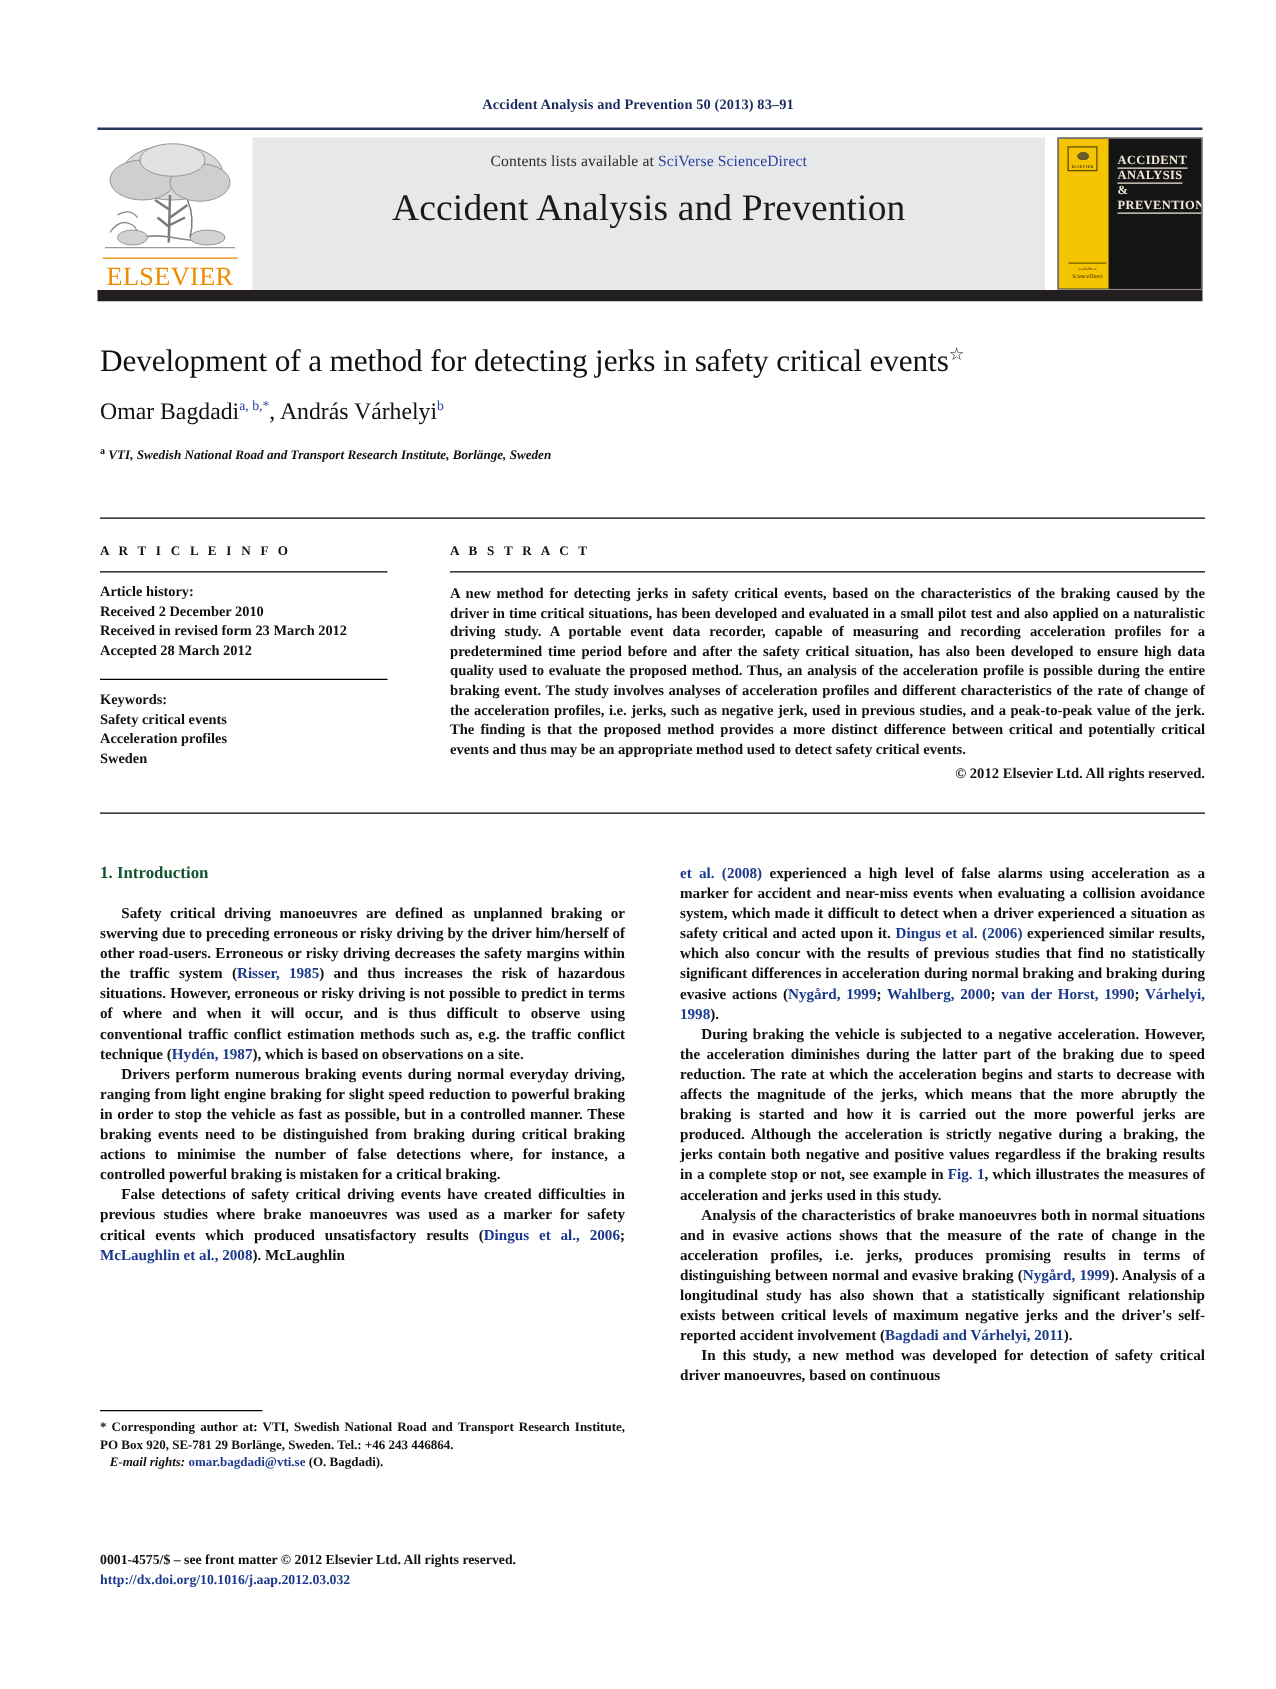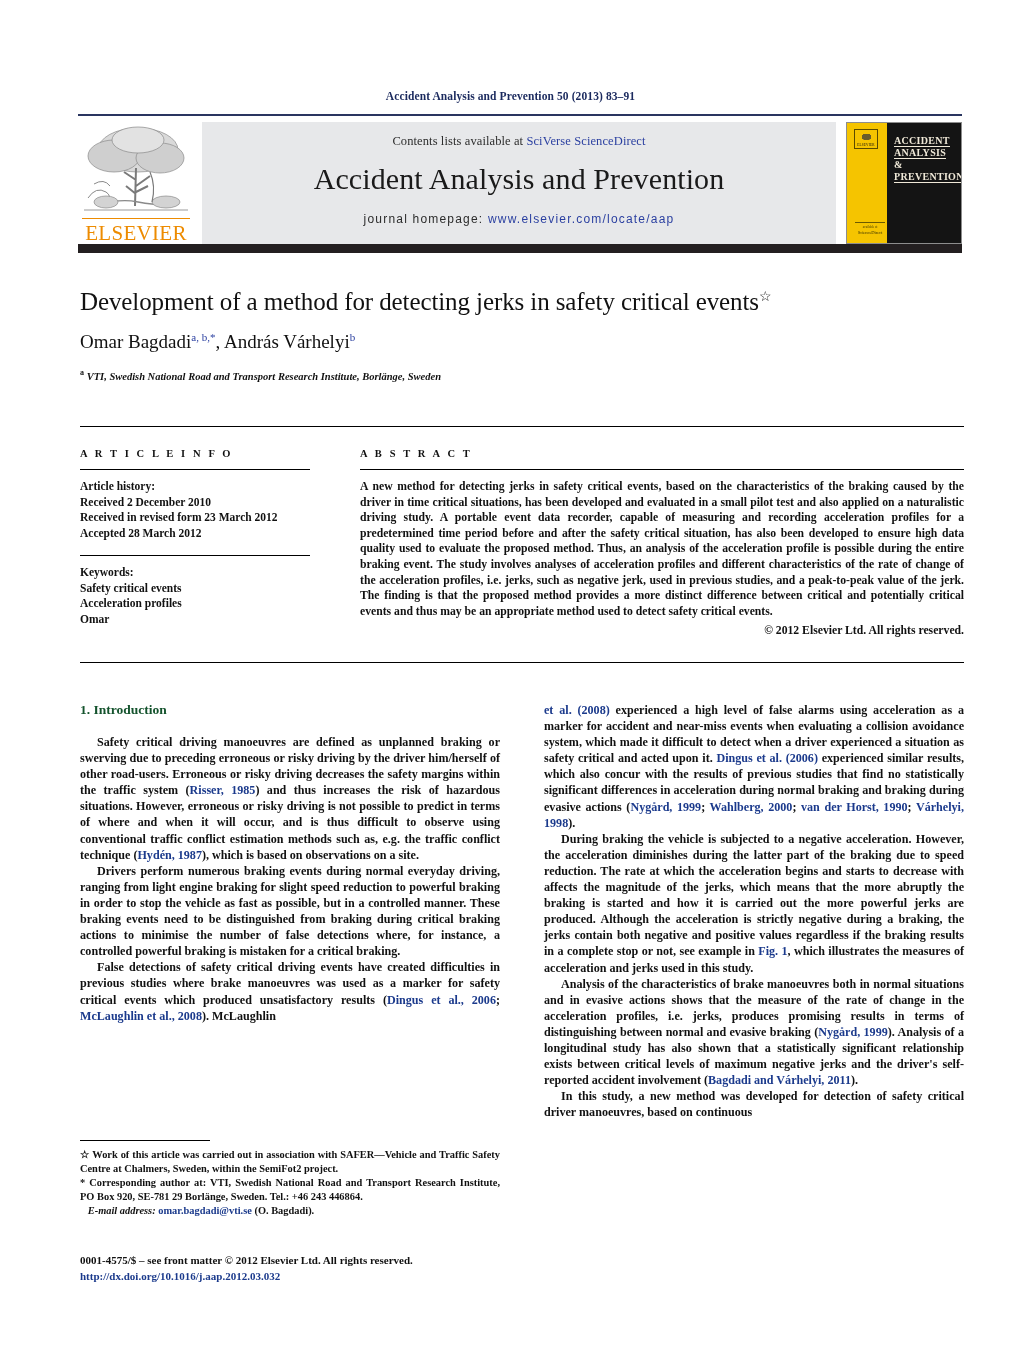--- a/index.html
+++ b/index.html
@@ -11,21 +11,21 @@
   body {
     width: 1021px;
     height: 1351px;
     font-family: "Liberation Serif", serif;
     color: #000;
     position: relative;
     overflow: hidden;
   }
   .page {
     position: absolute;
-    left: 0; top: 16px;
+    left: 0; top: 4px;
     width: 1021px;
     height: 1333px;
     background: #fff;
   }
 
   
   .running-head {
     position: absolute;
     left: 0; top: 74px;
     width: 1021px;
@@ -429,23 +429,20 @@
       </svg>
       <div class="elsevier-rule"></div>
       <div class="elsevier-word">ELSEVIER</div>
     </div>
 
     <div class="banner">
       <div class="contents-line">
         <span>Contents lists available at </span><span class="sd-link">SciVerse ScienceDirect</span>
       </div>
       <div class="journal-title">Accident Analysis and Prevention</div>
-      <div class="homepage-line">
-        <span>journal homepage: </span><span class="hp-url">www.elsevier.com/locate/aap</span>
-      </div>
     </div>
 
     <div class="journal-cover">
       <div class="cover-yellow"></div>
       <div class="cover-dark"></div>
       <div class="cover-logo-box">
         <div class="cl-tree"></div>
         <div class="cl-word">ELSEVIER</div>
       </div>
       <div class="cover-title">
@@ -487,21 +484,21 @@
         <div>Received 2 December 2010</div>
         <div>Received in revised form 23 March 2012</div>
         <div>Accepted 28 March 2012</div>
       </div>
       <div class="info-spacer"></div>
       <div class="hr-thin"></div>
       <div class="info-group">
         <div class="grp-label">Keywords:</div>
         <div>Safety critical events</div>
         <div>Acceleration profiles</div>
-        <div>Omar</div>
+        <div>Sweden</div>
       </div>
     </div>
 
     <div class="col-abstract">
       <div class="sect-head">A B S T R A C T</div>
       <div class="hr-thin"></div>
       <div class="abstract-body">A new method for detecting jerks in safety critical events, based on the characteristics of the braking caused by the driver in time critical situations, has been developed and evaluated in a small pilot test and also applied on a naturalistic driving study. A portable event data recorder, capable of measuring and recording acceleration profiles for a predetermined time period before and after the safety critical situation, has also been developed to ensure high data quality used to evaluate the proposed method. Thus, an analysis of the acceleration profile is possible during the entire braking event. The study involves analyses of acceleration profiles and different characteristics of the rate of change of the acceleration profiles, i.e. jerks, such as negative jerk, used in previous studies, and a peak-to-peak value of the jerk. The finding is that the proposed method provides a more distinct difference between critical and potentially critical events and thus may be an appropriate method used to detect safety critical events.</div>
       <div class="copyright">© 2012 Elsevier Ltd. All rights reserved.</div>
     </div>
 
@@ -519,27 +516,24 @@
       <p class="body noindent"><span class="ref">et al. (2008)</span> experienced a high level of false alarms using acceleration as a marker for accident and near-miss events when evaluating a collision avoidance system, which made it difficult to detect when a driver experienced a situation as safety critical and acted upon it. <span class="ref">Dingus et al. (2006)</span> experienced similar results, which also concur with the results of previous studies that find no statistically significant differences in acceleration during normal braking and braking during evasive actions (<span class="ref">Nygård, 1999</span>; <span class="ref">Wahlberg, 2000</span>; <span class="ref">van der Horst, 1990</span>; <span class="ref">Várhelyi, 1998</span>).</p>
       <p class="body">During braking the vehicle is subjected to a negative acceleration. However, the acceleration diminishes during the latter part of the braking due to speed reduction. The rate at which the acceleration begins and starts to decrease with affects the magnitude of the jerks, which means that the more abruptly the braking is started and how it is carried out the more powerful jerks are produced. Although the acceleration is strictly negative during a braking, the jerks contain both negative and positive values regardless if the braking results in a complete stop or not, see example in <span class="ref">Fig. 1</span>, which illustrates the measures of acceleration and jerks used in this study.</p>
       <p class="body">Analysis of the characteristics of brake manoeuvres both in normal situations and in evasive actions shows that the measure of the rate of change in the acceleration profiles, i.e. jerks, produces promising results in terms of distinguishing between normal and evasive braking (<span class="ref">Nygård, 1999</span>). Analysis of a longitudinal study has also shown that a statistically significant relationship exists between critical levels of maximum negative jerks and the driver's self-reported accident involvement (<span class="ref">Bagdadi and Várhelyi, 2011</span>).</p>
       <p class="body">In this study, a new method was developed for detection of safety critical driver manoeuvres, based on continuous</p>
     </div>
   </div>
 
   <div class="footnotes">
     <div class="fn-rule"></div>
     <div class="fn-line">
-      <span class="fn-mark">☆</span><span> Work of this article was carried out in association with SAFER—Vehicle and Traffic Safety Centre at Chalmers, Sweden, within the SemiFot2 project.</span>
+      <span class="fn-mark">*</span><span> Corresponding author at: VTI, Swedish National Road and Transport Research Institute, PO Box 920, SE-781 29 Borlänge, Sweden. Tel.: +46 243 446864.</span>
     </div>
     <div class="fn-line">
-      <span class="fn-mark">*</span><span> Corresponding author at: VTI, Swedish National Road and Transport Research Institute, PO Box 920, SE-781 29 Borlänge, Sweden. Tel.: +46 243 446864.</span>
-    </div>
-    <div class="fn-line">
-      &nbsp;&nbsp;&nbsp;<span class="fn-email-label">E-mail address:</span>
+      &nbsp;&nbsp;&nbsp;<span class="fn-email-label">E-mail rights:</span>
       <span class="fn-email-link">omar.bagdadi@vti.se</span>
       <span>(O. Bagdadi).</span>
     </div>
   </div>
 
   <div class="imprint">
     <div>0001-4575/$ – see front matter © 2012 Elsevier Ltd. All rights reserved.</div>
     <div class="doi">http://dx.doi.org/10.1016/j.aap.2012.03.032</div>
   </div>
 

